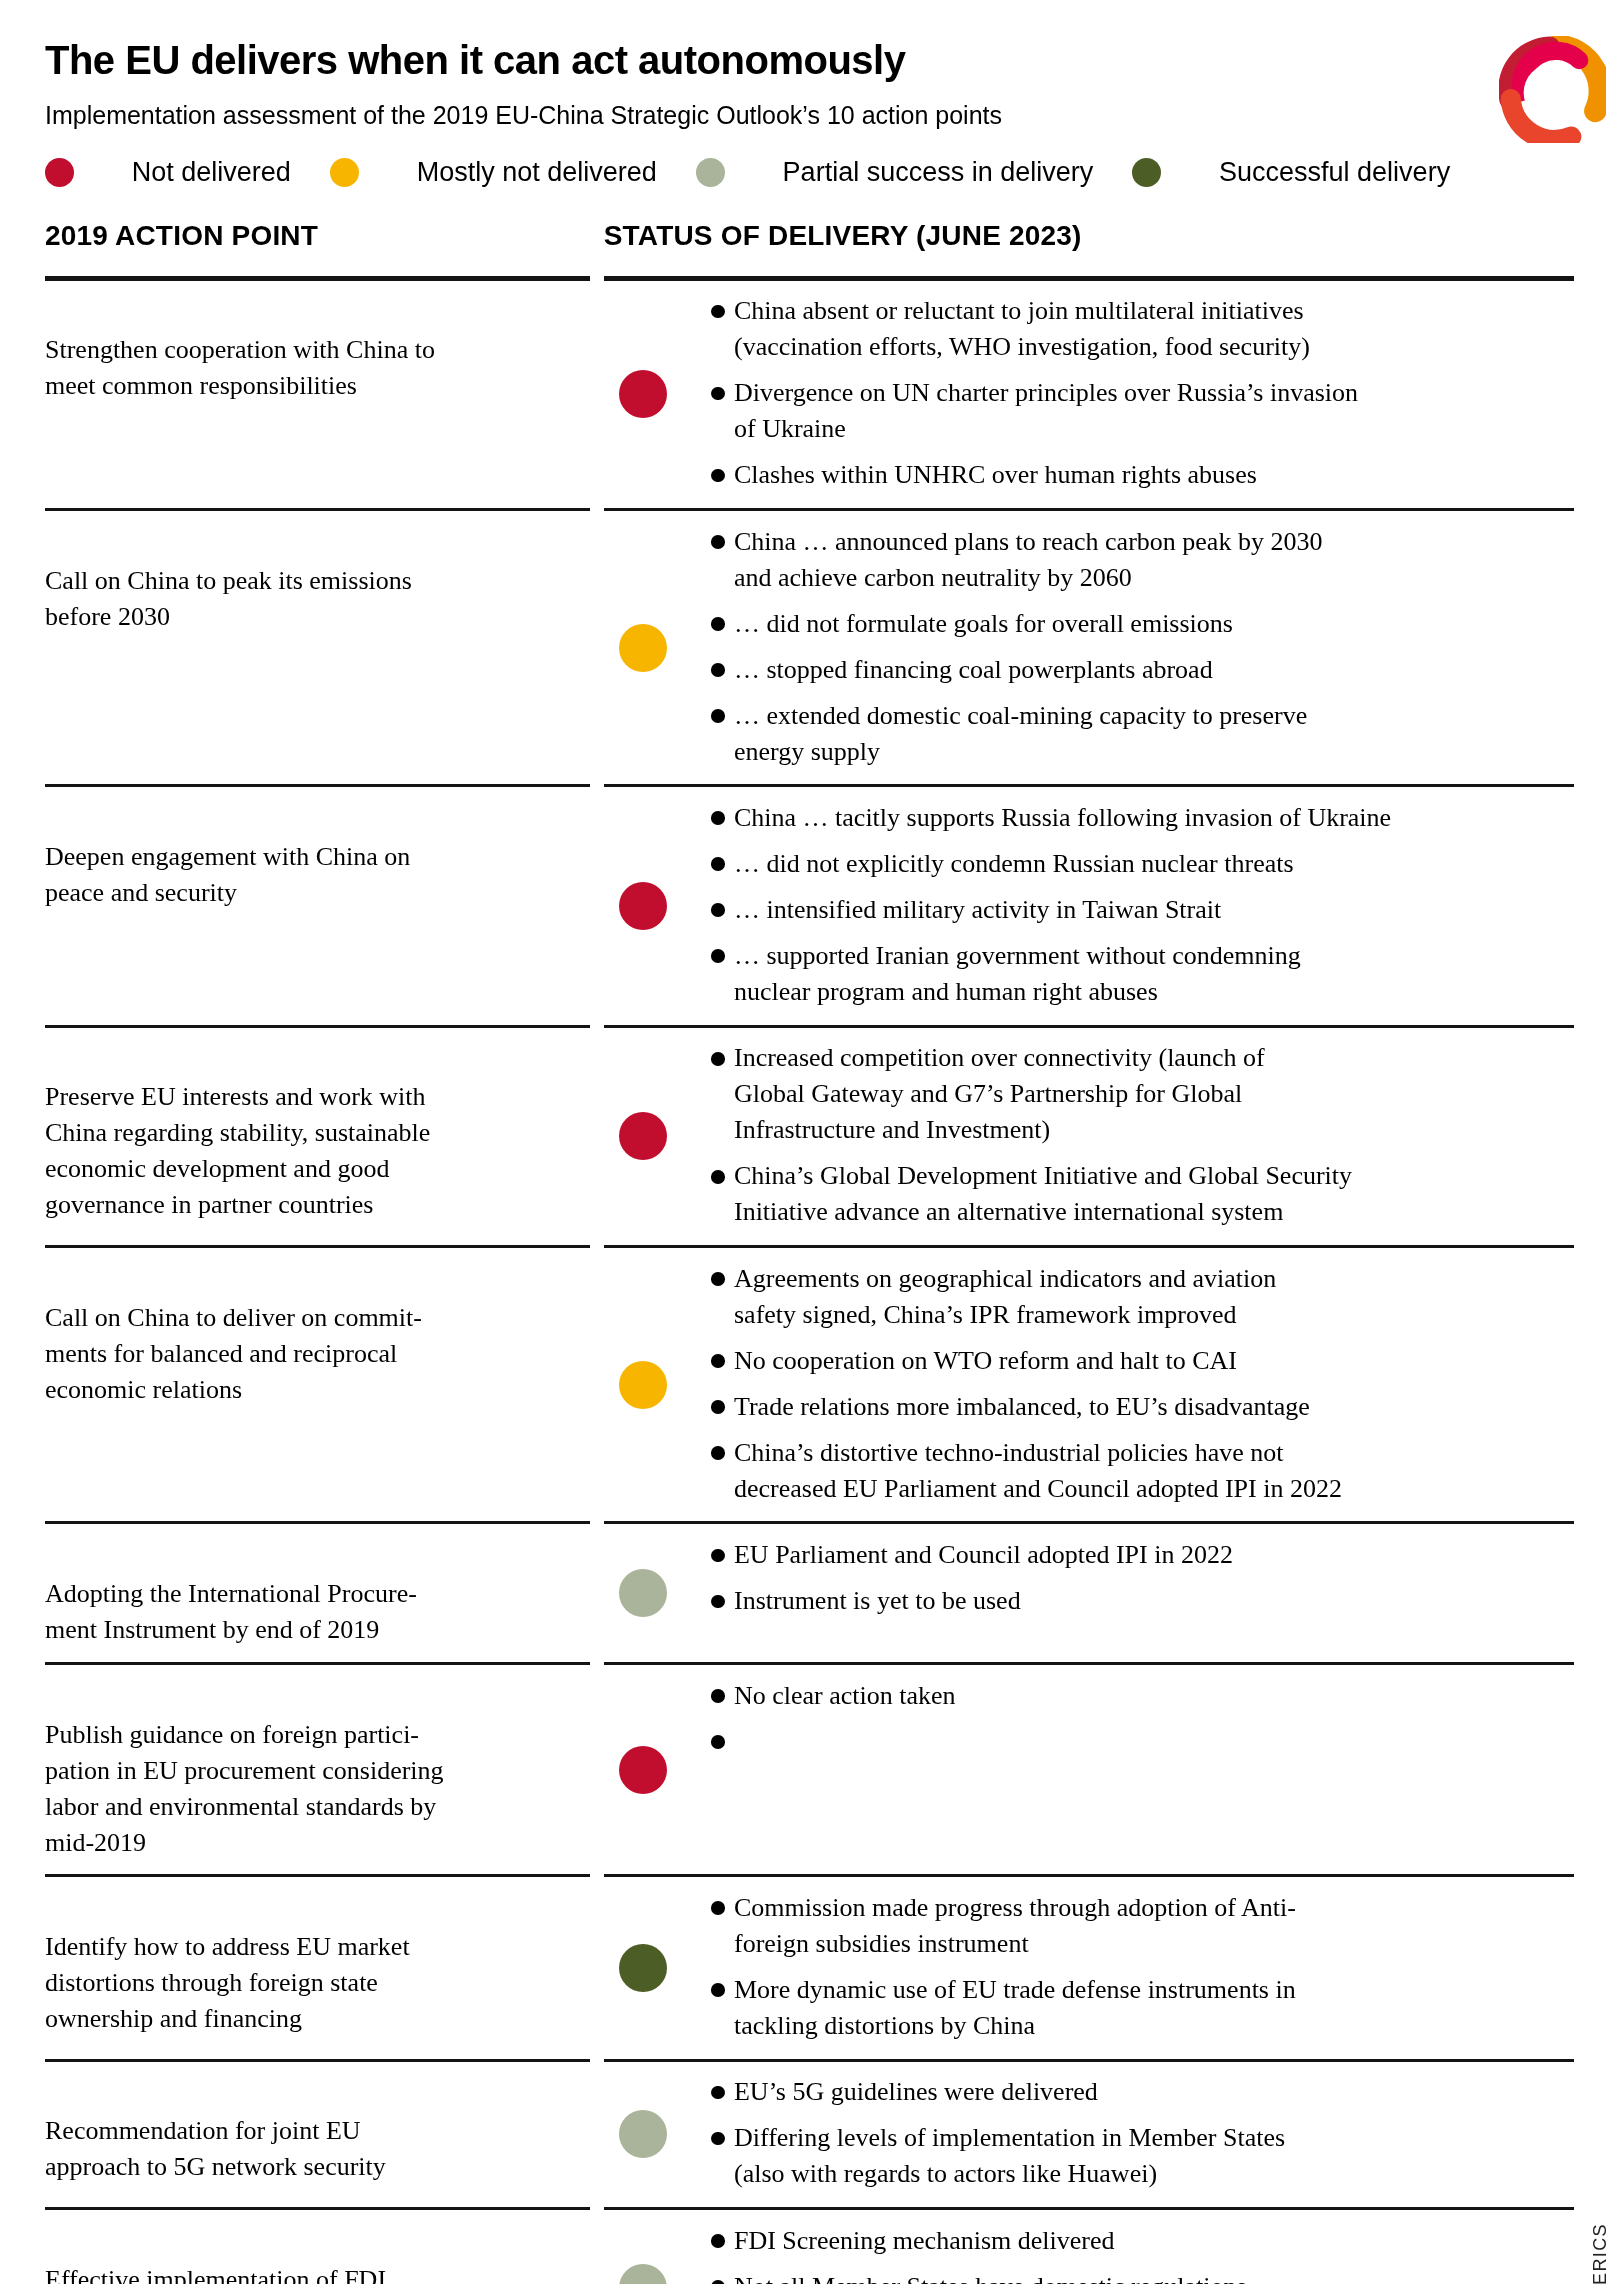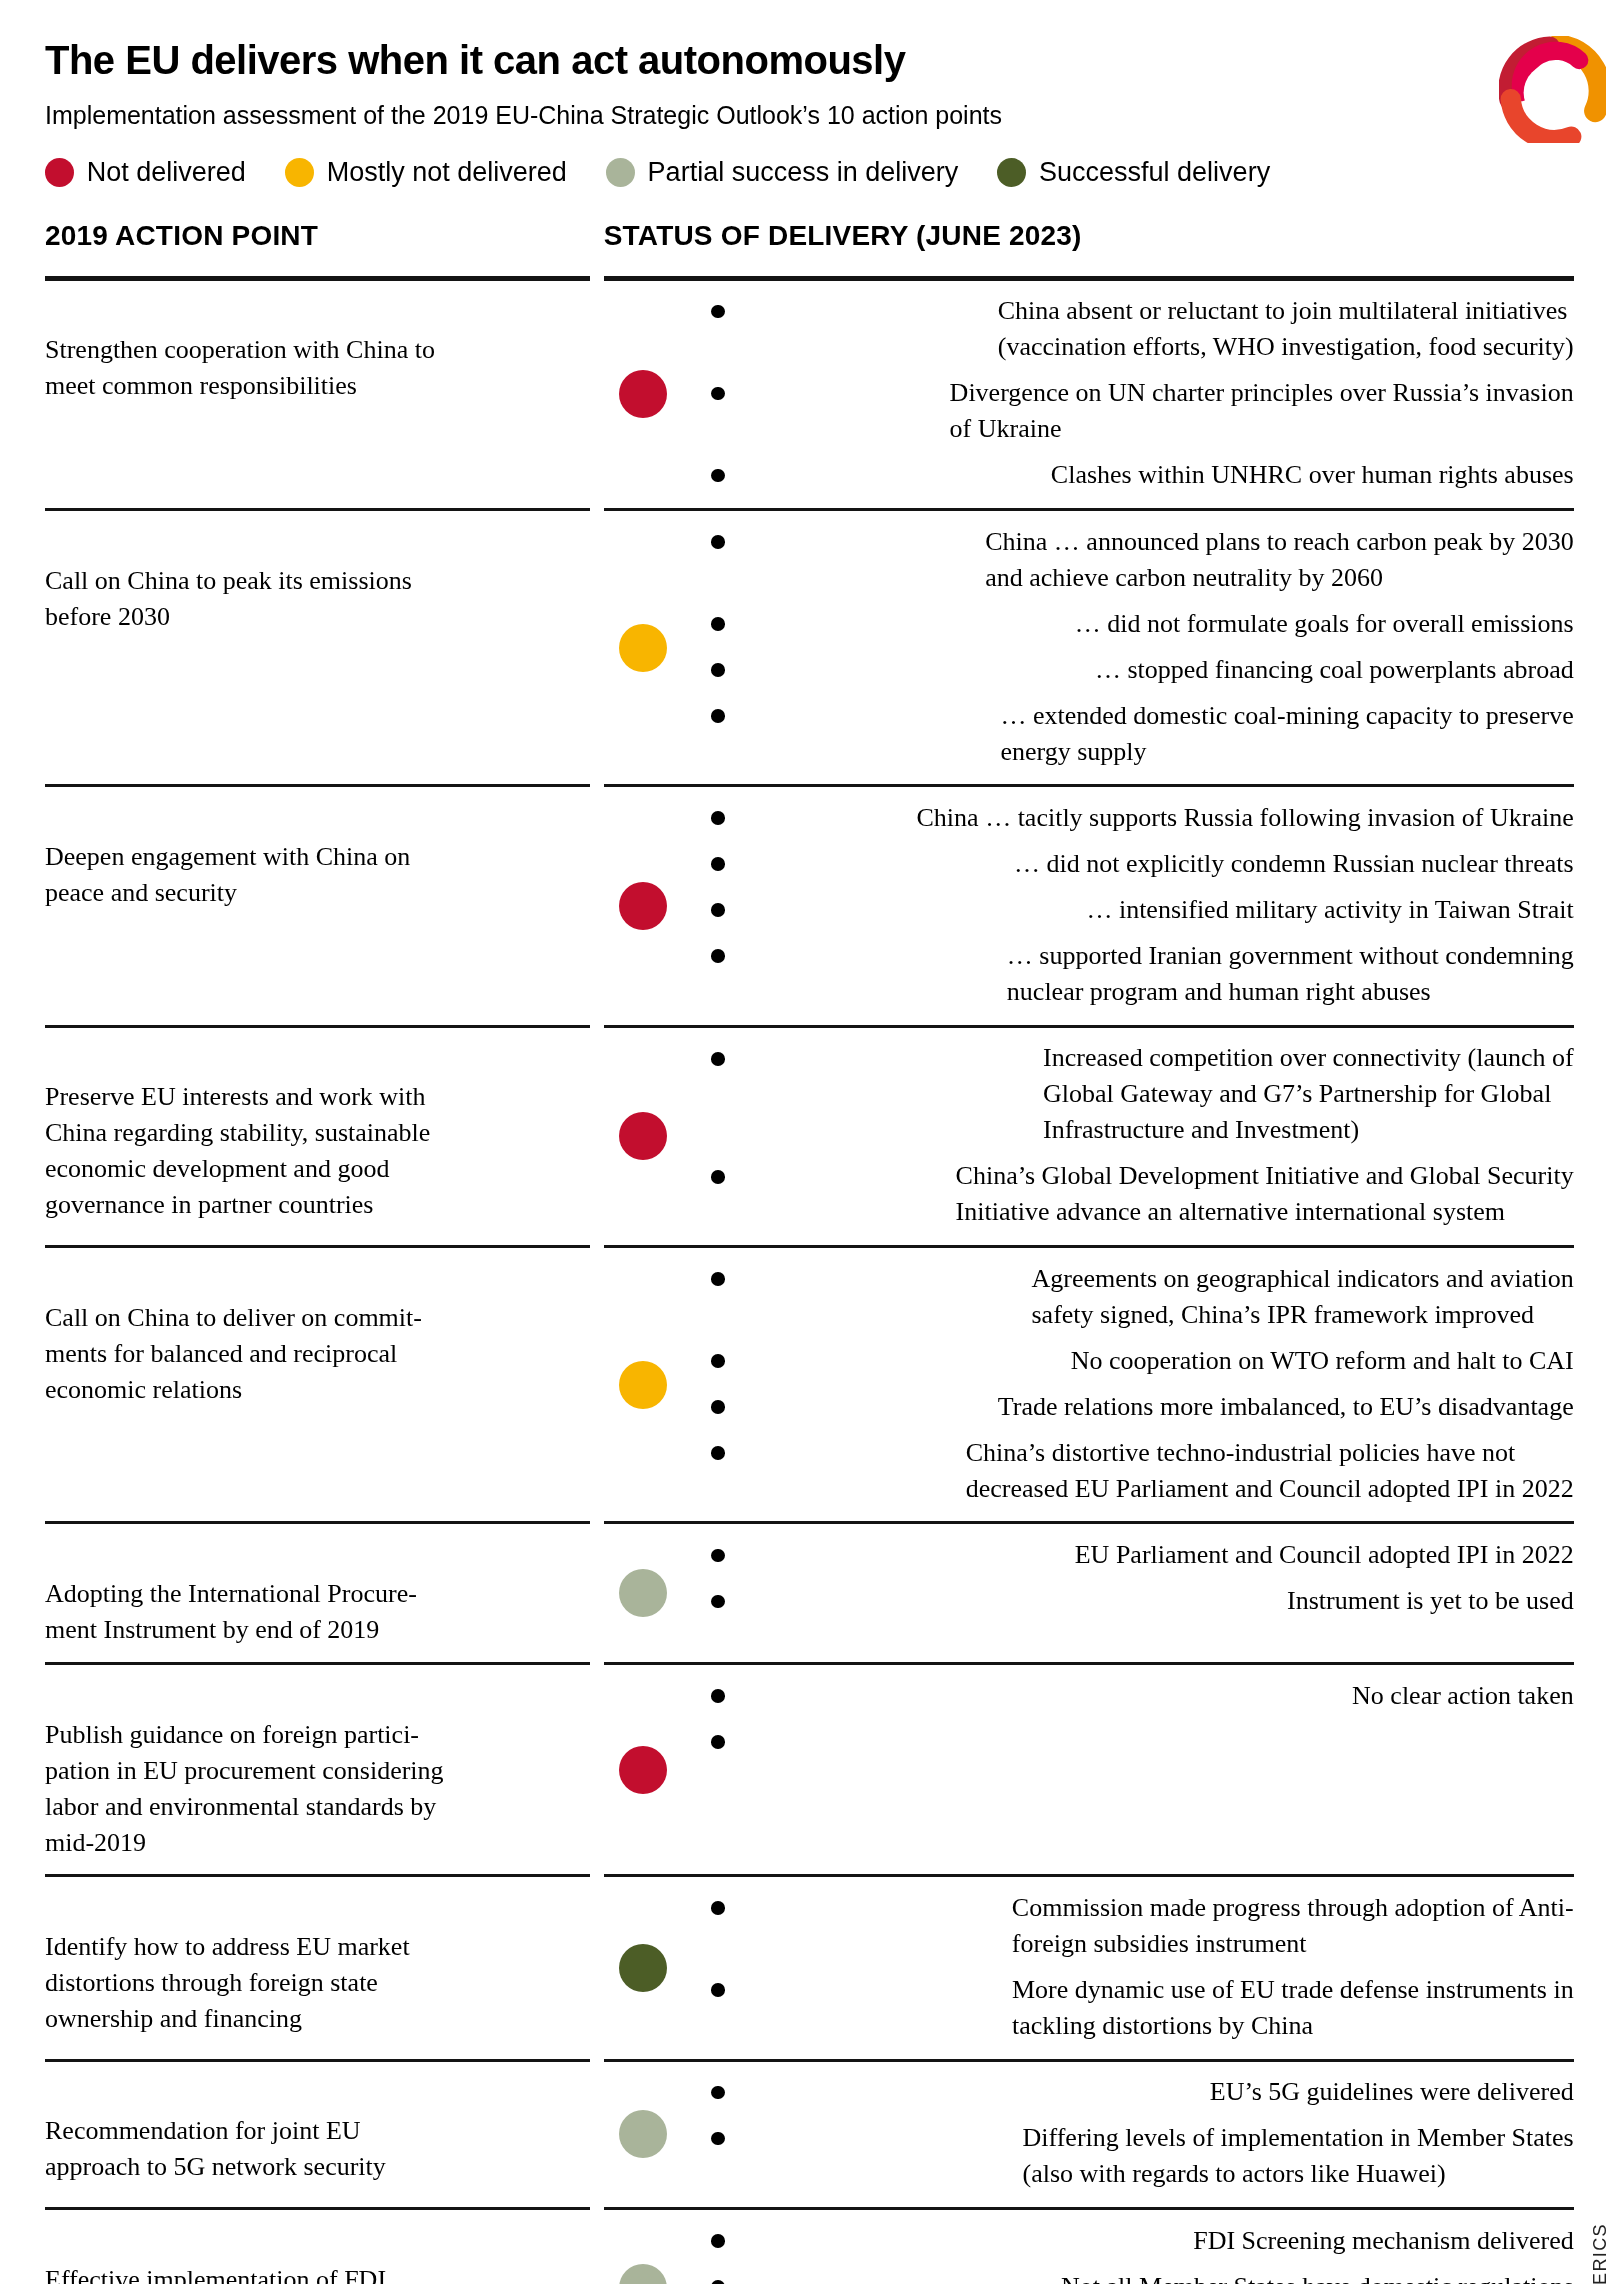--- a/index.html
+++ b/index.html
@@ -8,36 +8,36 @@
     font-family:"Liberation Sans",sans-serif;color:#000;overflow:hidden;
   }
   .page{padding:38px 45px 0 45px;position:relative;}
 
   
   .title{font-size:40px;font-weight:bold;letter-spacing:-0.5px;line-height:1.1;}
   .subtitle{font-size:25px;margin-top:18px;line-height:1.2;}
   .legend{display:flex;align-items:center;gap:39px;margin-top:26.5px;}
   .legend-item{display:flex;align-items:center;gap:12.8px;}
   .legend-dot{width:29px;height:29px;border-radius:50%;flex:0 0 auto;}
-  .legend-label{font-size:27px;}
+  .legend-label{font-size:27px;margin-left:45px;}
 
   
   .grid{display:grid;grid-template-columns:545px 970px;column-gap:13.7px;}
   .thead{margin-top:32px;}
   .th{font-size:28px;font-weight:bold;letter-spacing:0.2px;padding-bottom:24px;border-bottom:5.5px solid #141414;}
   .t-row>div{border-bottom:3.7px solid #141414;}
   .action{
     font-family:"Liberation Serif",serif;font-size:26px;line-height:36px;
     white-space:pre-line;padding:13.7px 13.7px 13.7px 0;margin-top:38px;
   }
   .delivery{display:flex;align-items:stretch;}
   .dot-wrap{width:87px;flex:0 0 auto;display:flex;align-items:center;}
   .status-dot{width:48px;height:48px;border-radius:50%;margin-left:15px;flex:0 0 auto;}
   .bullets{flex:1;list-style:none;margin:0;padding:12.8px 0 14.6px 20.6px;display:flex;flex-direction:column;gap:10px;}
-  .bullet{display:flex;align-items:flex-start;gap:9px;justify-content:space-between;}
+  .bullet{display:flex;align-items:flex-start;gap:9px;}
   .bullet-marker{width:13.7px;height:13.7px;border-radius:50%;background:#000;flex:0 0 auto;margin-top:11.4px;}
   .bullet-text{font-family:"Liberation Serif",serif;font-size:26px;line-height:36px;white-space:pre-line;}
   .t-row:nth-of-type(1){min-height:225px}
   .t-row:nth-of-type(2){min-height:267px}
   .t-row:nth-of-type(3){min-height:229px}
   .t-row:nth-of-type(4){min-height:214px}
   .t-row:nth-of-type(5){min-height:272px}
   .t-row:nth-of-type(6){min-height:95px}
   .t-row:nth-of-type(7){min-height:169px}
   .t-row:nth-of-type(8){min-height:178px}

